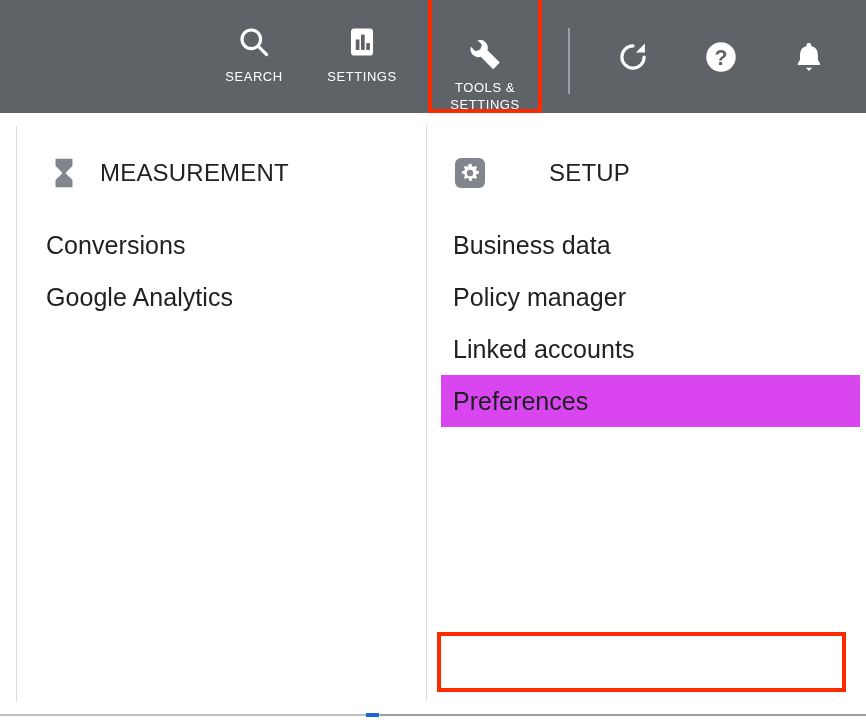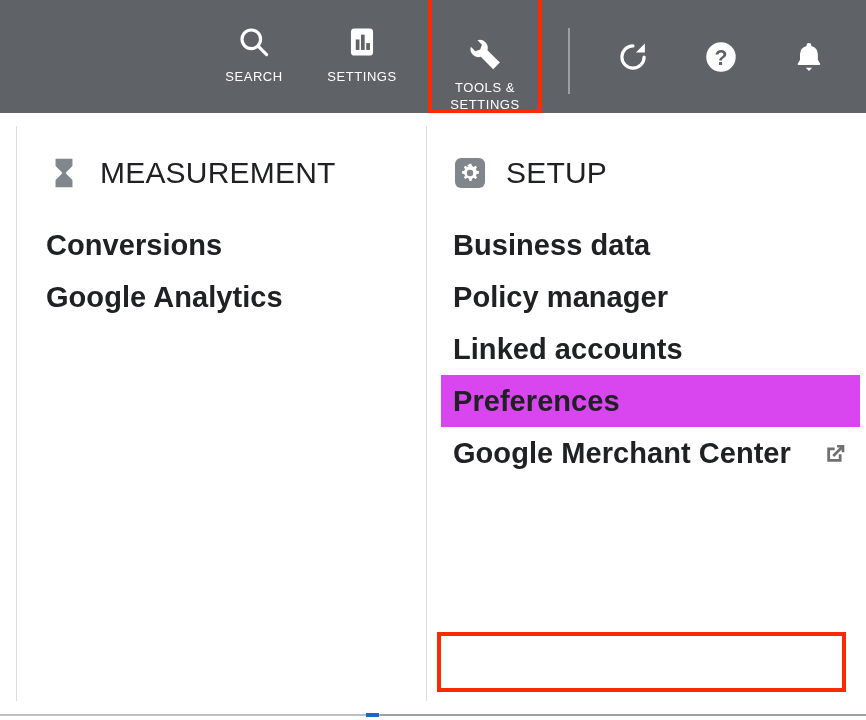--- a/index.html
+++ b/index.html
@@ -141,34 +141,34 @@
   #col-measurement { left: 17px; width: 409px; }
   #col-setup       { left: 427px; width: 439px; }
 
   .section-head {
     position: absolute;
     top: 42px;
     display: flex;
     align-items: center;
   }
   #head-measurement { left: 29px; }
-  #head-setup       { left: 25px; }
+  #head-setup       { left: 25px; gap: 43px; }
 
   .section-head .head-icon {
     width: 36px;
     height: 36px;
     display: flex;
     align-items: center;
     justify-content: center;
     flex: 0 0 auto;
   }
 
   .section-head .head-title {
     margin-left: 18px;
-    font-size: 30px;
+    font-size: 24px;
     font-weight: 400;
     color: #202124;
     letter-spacing: 0.2px;
     white-space: nowrap;
   }
 
   .menu-list {
     position: absolute;
     top: 106px;
     left: 0;
@@ -179,22 +179,22 @@
     position: relative;
     height: 52px;
     display: flex;
     align-items: center;
     cursor: pointer;
   }
   #col-measurement .menu-item { padding-left: 29px; }
   #col-setup .menu-item { padding-left: 26px; padding-right: 16px; }
 
   .menu-item .menu-label {
-    font-size: 29px;
-    font-weight: 700;
+    font-size: 25px;
+    font-weight: 400;
     color: #202124;
     letter-spacing: 0.05px;
     white-space: nowrap;
   }
 
   .menu-item.is-hovered {
     background: #d946ef;
   }
   #col-setup .menu-item.is-hovered {
     margin-left: 14px;
@@ -367,29 +367,20 @@
 
 
         <div class="menu-item">
           <span class="menu-label">Linked accounts</span>
         </div>
 
         <div class="menu-item is-hovered">
           <span class="menu-label">Preferences</span>
         </div>
 
-        <div class="menu-item">
-          <span class="menu-label">Google Merchant Center</span>
-          <span class="trailing-icon">
-            <svg width="29" height="29" viewBox="0 0 24 24">
-              <path d="M5.2 7.0 h6.1 v2.3 H7.5 v7.2 h7.2 v-3.8 h2.3 v6.1 H5.2 z" fill="#707070"></path>
-              <path d="M13.3 4.9 h6.0 v6.0 h-2.2 V8.66 l-6.2 6.2 -1.56 -1.56 6.2 -6.2 h-2.24 z" fill="#707070"></path>
-            </svg>
-          </span>
-        </div>
 
       </div>
 
     </div>
 
     <div class="annot-box" id="annot-prefs"></div>
 
   </div>
 
   <div class="bottom-rule"></div>

